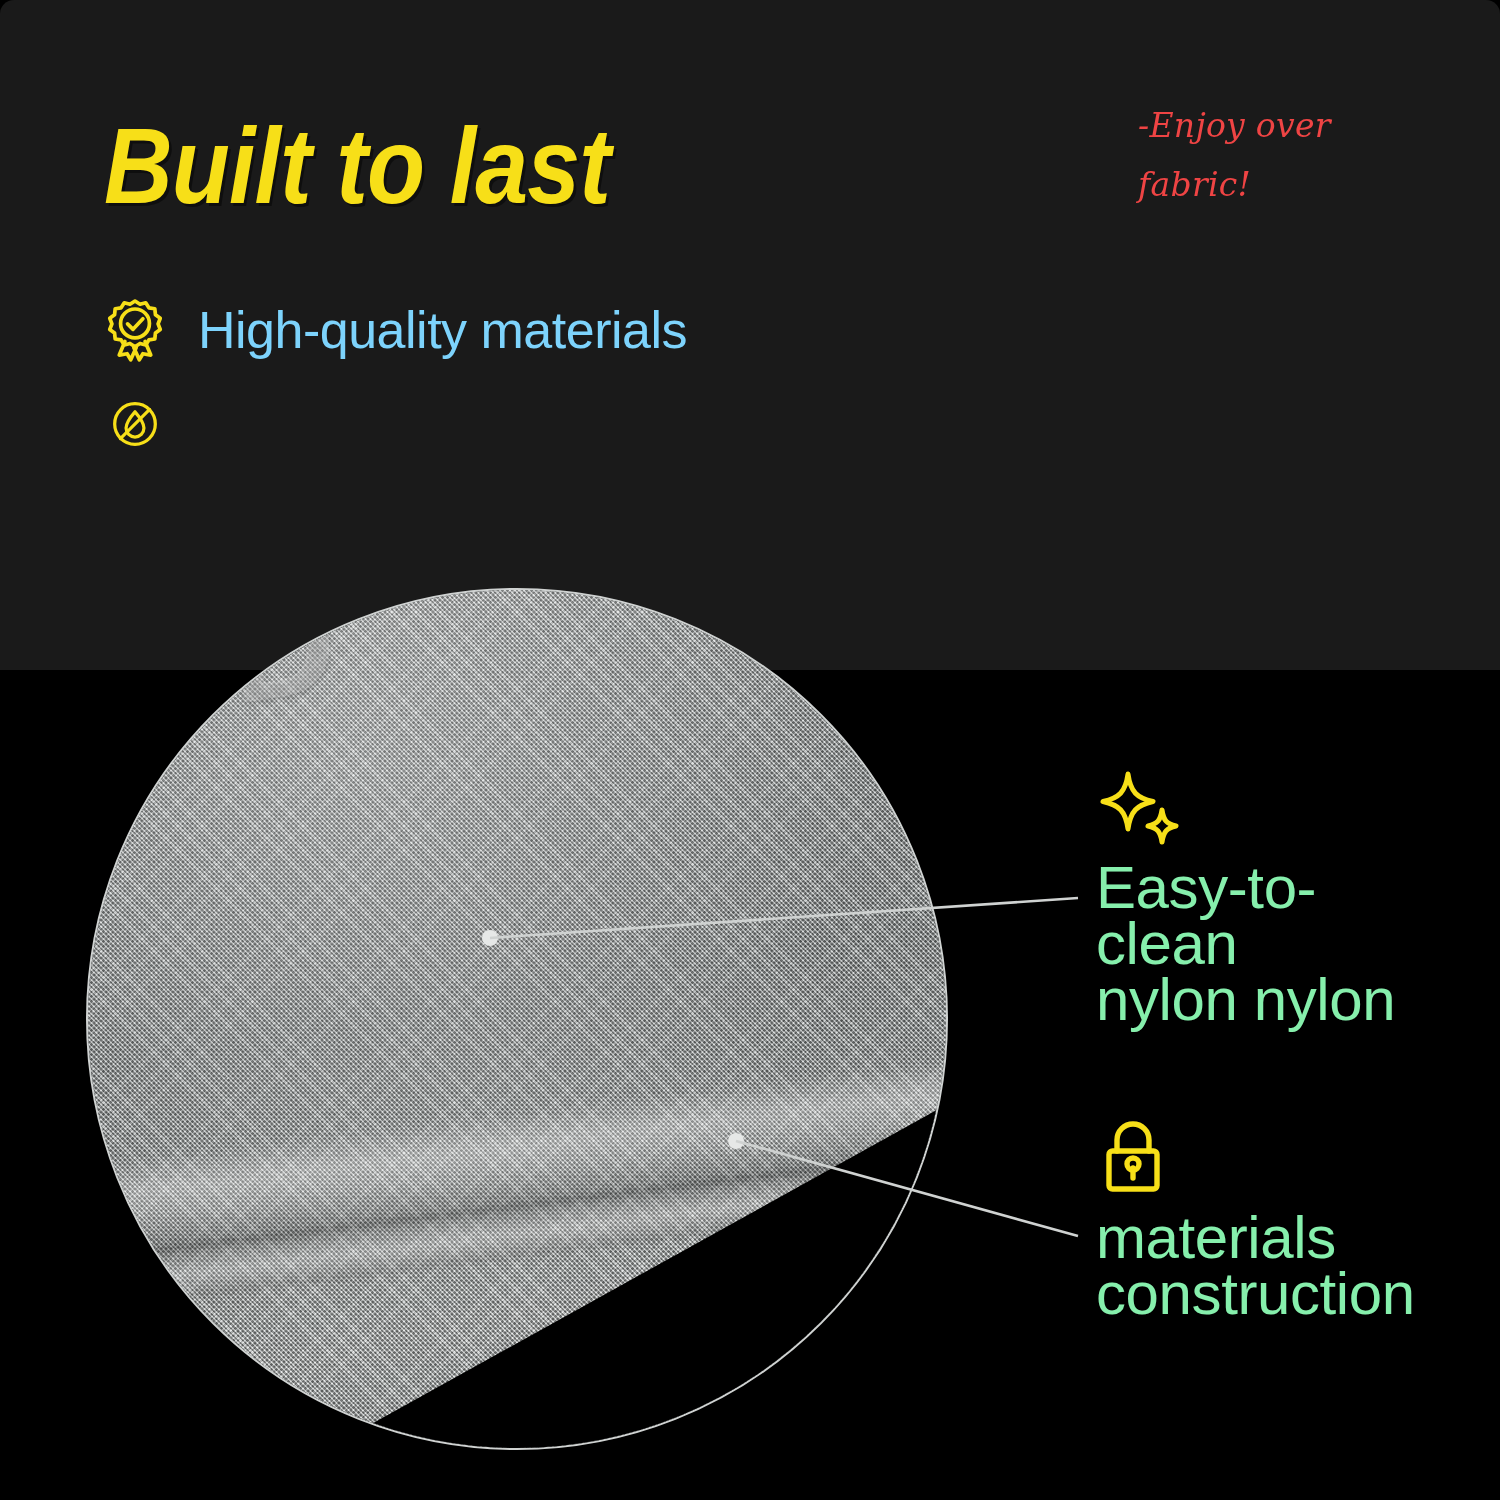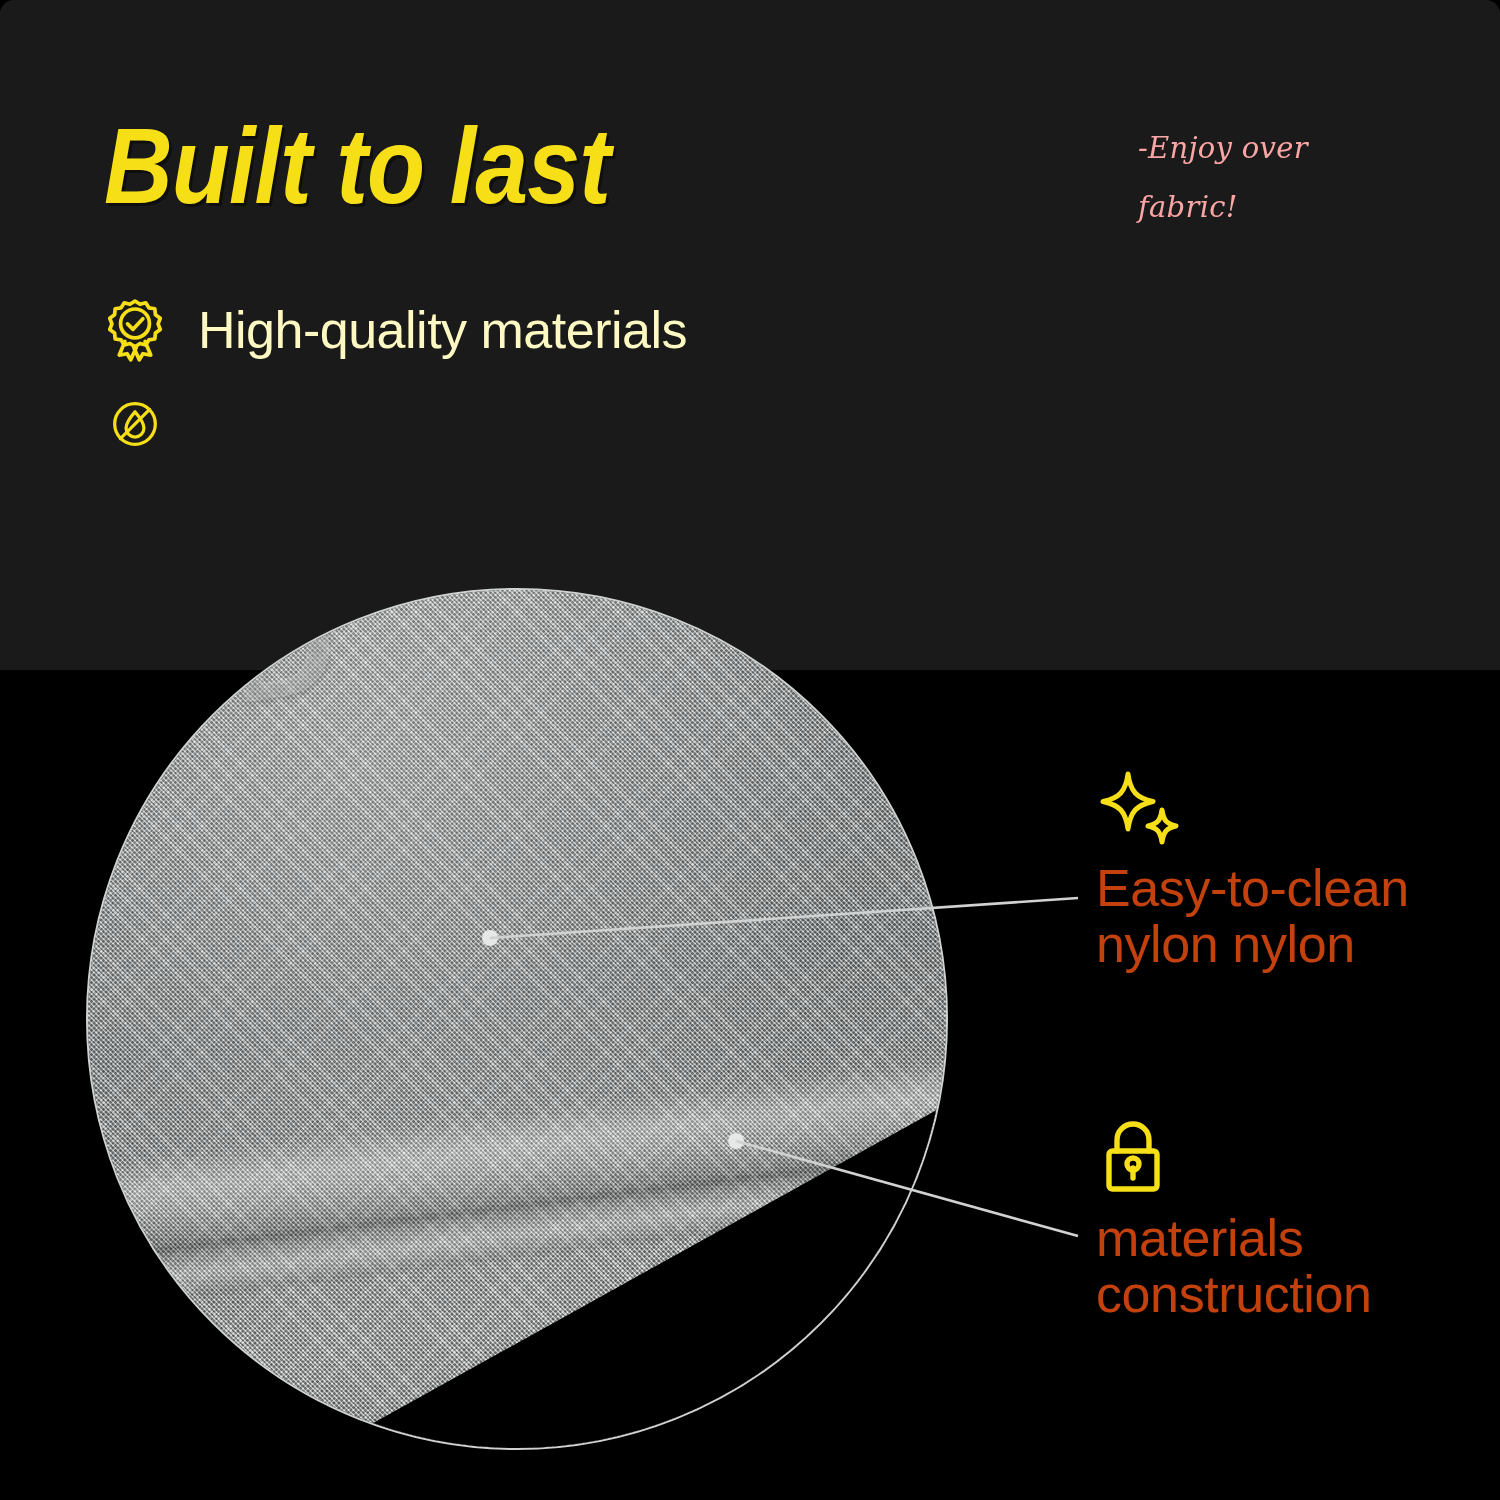--- a/index.html
+++ b/index.html
@@ -41,27 +41,27 @@
     transform: scaleX(0.88);
     transform-origin: left top;
     text-shadow: 3px 3px 0 rgba(0,0,0,0.45);
     white-space: nowrap;
   }
 
   
   .note {
     position: absolute;
     left: 1138px;
-    top: 119px;
+    top: 96px;
     width: 250px;
     font-family: "DejaVu Serif", serif;
     font-style: italic;
-    font-size: 29px;
+    font-size: 33px;
     line-height: 59px;
-    color: #fca5a5;
+    color: #ef4444;
     letter-spacing: 0.3px;
   }
 
   
   .bullets {
     position: absolute;
     left: 96px;
     top: 288px;
   }
   .bullet {
@@ -76,21 +76,21 @@
     flex: 0 0 78px;
     display: flex;
     align-items: center;
     justify-content: center;
   }
   .bullet-icon.small svg { width: 52px; height: 52px; }
   .bullet-icon svg { width: 70px; height: 70px; display: block; }
   .bullet-label {
     margin-left: 24px;
     font-size: 52px;
-    color: #fef9c3;
+    color: #7dd3fc;
     letter-spacing: -0.5px;
     white-space: nowrap;
     font-weight: 400;
   }
 
   
   .magnifier {
     position: absolute;
     left: 86px;
     top: 588px;
@@ -184,23 +184,23 @@
   }
 
   
   .callout {
     position: absolute;
     width: 330px;
   }
   .callout-icon { height: 92px; }
   .callout-icon svg { display: block; }
   .callout-text {
-    font-size: 52px;
+    font-size: 60px;
     line-height: 56px;
-    color: #c2410c;
+    color: #86efac;
     letter-spacing: -0.4px;
     font-weight: 400;
   }
   #callout-clean { left: 1096px; top: 768px; }
   #callout-seam  { left: 1096px; top: 1118px; }
 </style>
 </head>
 <body>
 
 <div class="canvas">

